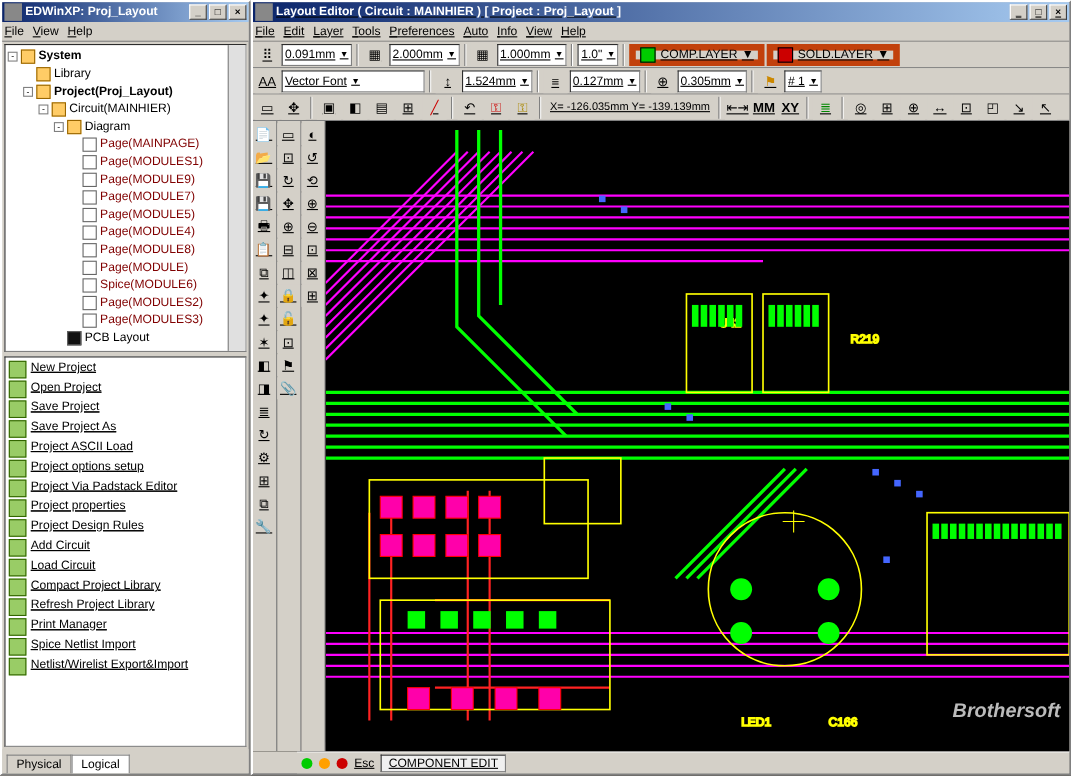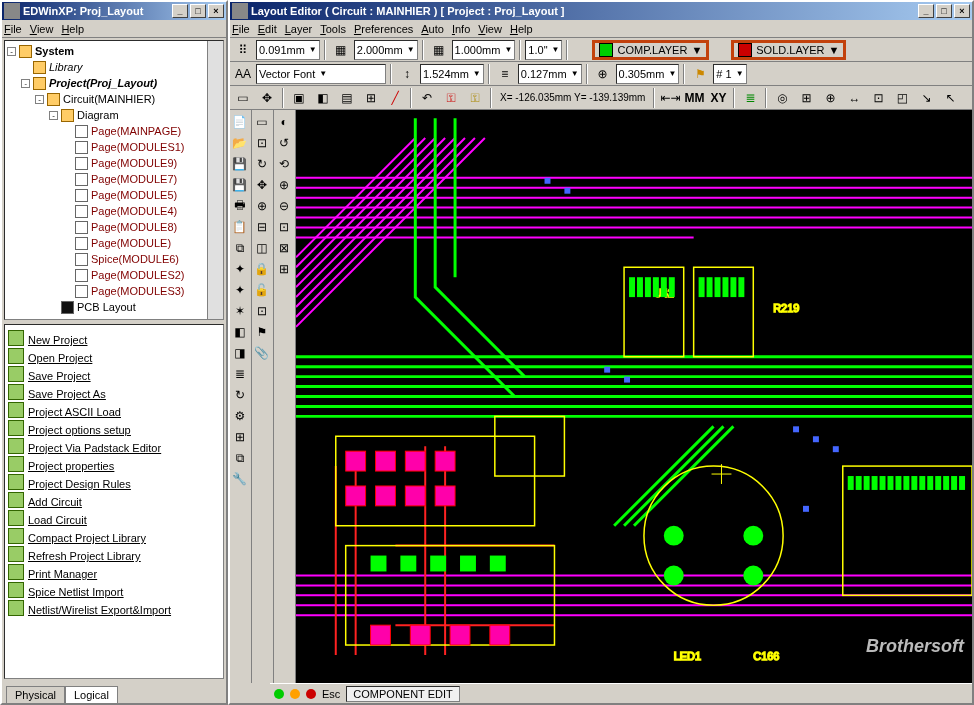--- a/index.html
+++ b/index.html
@@ -15,39 +15,39 @@
 .tree-wrap { flex: 0 0 280px; background: #fff; border: 1px inset #808080; margin: 2px; display: flex; }
 .tree-scroll { flex:1; overflow: hidden; padding: 2px; }
 .tree-item { display: flex; align-items: center; height: 16px; gap: 3px; white-space: nowrap; }
 .tree-item .tog { width: 9px; height: 9px; border:1px solid #808080; font-size:8px; text-align:center; line-height:7px; background:#fff; }
 .tree-item .ico { width: 13px; height: 13px; background:#ffcc66; border:1px solid #996600; }
 .tree-item .ico.page { background:#fff; border:1px solid #666; }
 .tree-item .ico.pcb { background:#111; border:1px solid #666; }
 .tree-item .lbl { cursor: default; }
 .tree-item.bold .lbl { font-weight: bold; }
 .tree-item.red .lbl { color: #800000; }
-.tree-item.ind1 { padding-left: 14px; font-style: italic; }
+.tree-item.ind1 { padding-left: 14px; }
 .tree-item.ind2 { padding-left: 28px; }
 .tree-item.ind3 { padding-left: 42px; }
 .tree-item.ind4 { padding-left: 56px; }
 .vscroll { width: 16px; background:#e0e0e0; border-left:1px solid #808080; }
 .actions-wrap { flex: 1; background: #fff; border: 1px inset #808080; margin: 2px; overflow: hidden; padding: 3px; }
-.action-item { display: flex; align-items: flex-end; height: 18px; gap: 4px; text-decoration: underline; }
+.action-item { display: flex; align-items: flex-start; height: 18px; gap: 4px; text-decoration: underline; }
 .action-item .ico { width: 16px; height:16px; background:#99cc66; border:1px solid #336600; }
 .action-item .lbl { text-decoration: underline; color: #000; cursor: pointer; }
 .bottom-tabs { height: 22px; display: flex; align-items: flex-end; padding: 0 4px; background:#d4d0c8; }
 .btab { padding: 2px 8px; border:1px solid #808080; border-bottom:none; background:#d4d0c8; margin-right:0; }
 .btab.active { background:#fff; }
-.right-pane { flex:1; height:705px; display:flex; flex-direction:column; border:2px solid #808080; border-top-color:#fff; border-left-color:#fff; }
+.right-pane { flex:1; height:705px; display:flex; flex-direction:column; border:2px solid #808080; border-top-color:#fff; border-left-color:#fff;text-decoration:underline; }
 .toolbar-row { background:#d4d0c8; display:flex; align-items:center; height:24px; border-bottom:1px solid #808080; padding: 0 2px; gap:2px; flex-wrap:nowrap; overflow:hidden; }
 .tbtn { width:22px; height:22px; border:1px solid #d4d0c8; display:flex; align-items:center; justify-content:center; font-size:12px; }
 .tsep { width:2px; height:20px; border-left:1px solid #808080; border-right:1px solid #fff; margin:0 2px; }
 .tdrop { height:20px; background:#fff; border:1px inset #808080; display:flex; align-items:center; padding:0 2px; font-size:10px; }
 .tdrop .arrow { margin-left:4px; font-size:8px; }
-.layer-swatch { display:flex; align-items:center; gap:4px; padding:0 4px; border:3px solid #c2410c; height:20px; background:#d4d0c8;margin-left:20px; }
+.layer-swatch { display:flex; align-items:center; gap:4px; padding:0 4px; border:6px solid #c2410c; height:20px; background:#d4d0c8; }
 .sw { width:14px; height:14px; border:1px solid #000; }
 .editor-body { flex:1; display:flex; overflow:hidden; background:#000; position:relative; }
 .left-toolcol { width:22px; background:#d4d0c8; display:flex; flex-direction:column; gap:1px; padding:2px 0; border-right:1px solid #808080; }
 .left-toolcol .tbtn { width:20px; height:20px; }
 .canvas-area { flex:1; background:#000; position:relative; overflow:hidden; }
 .pcb-svg { width:100%; height:100%; }
 .statusbar { height:20px; background:#d4d0c8; border-top:1px solid #fff; display:flex; align-items:center; padding:0 4px; gap:6px; font-size:10px;margin-left:40px; }
 .status-dot { width:10px; height:10px; border-radius:50%; }
 .status-box { border:1px inset #808080; padding:1px 6px; background:#f0f0f0; }
 .coord-text { background:#d4d0c8; padding:0 4px; font-size:10px; }

